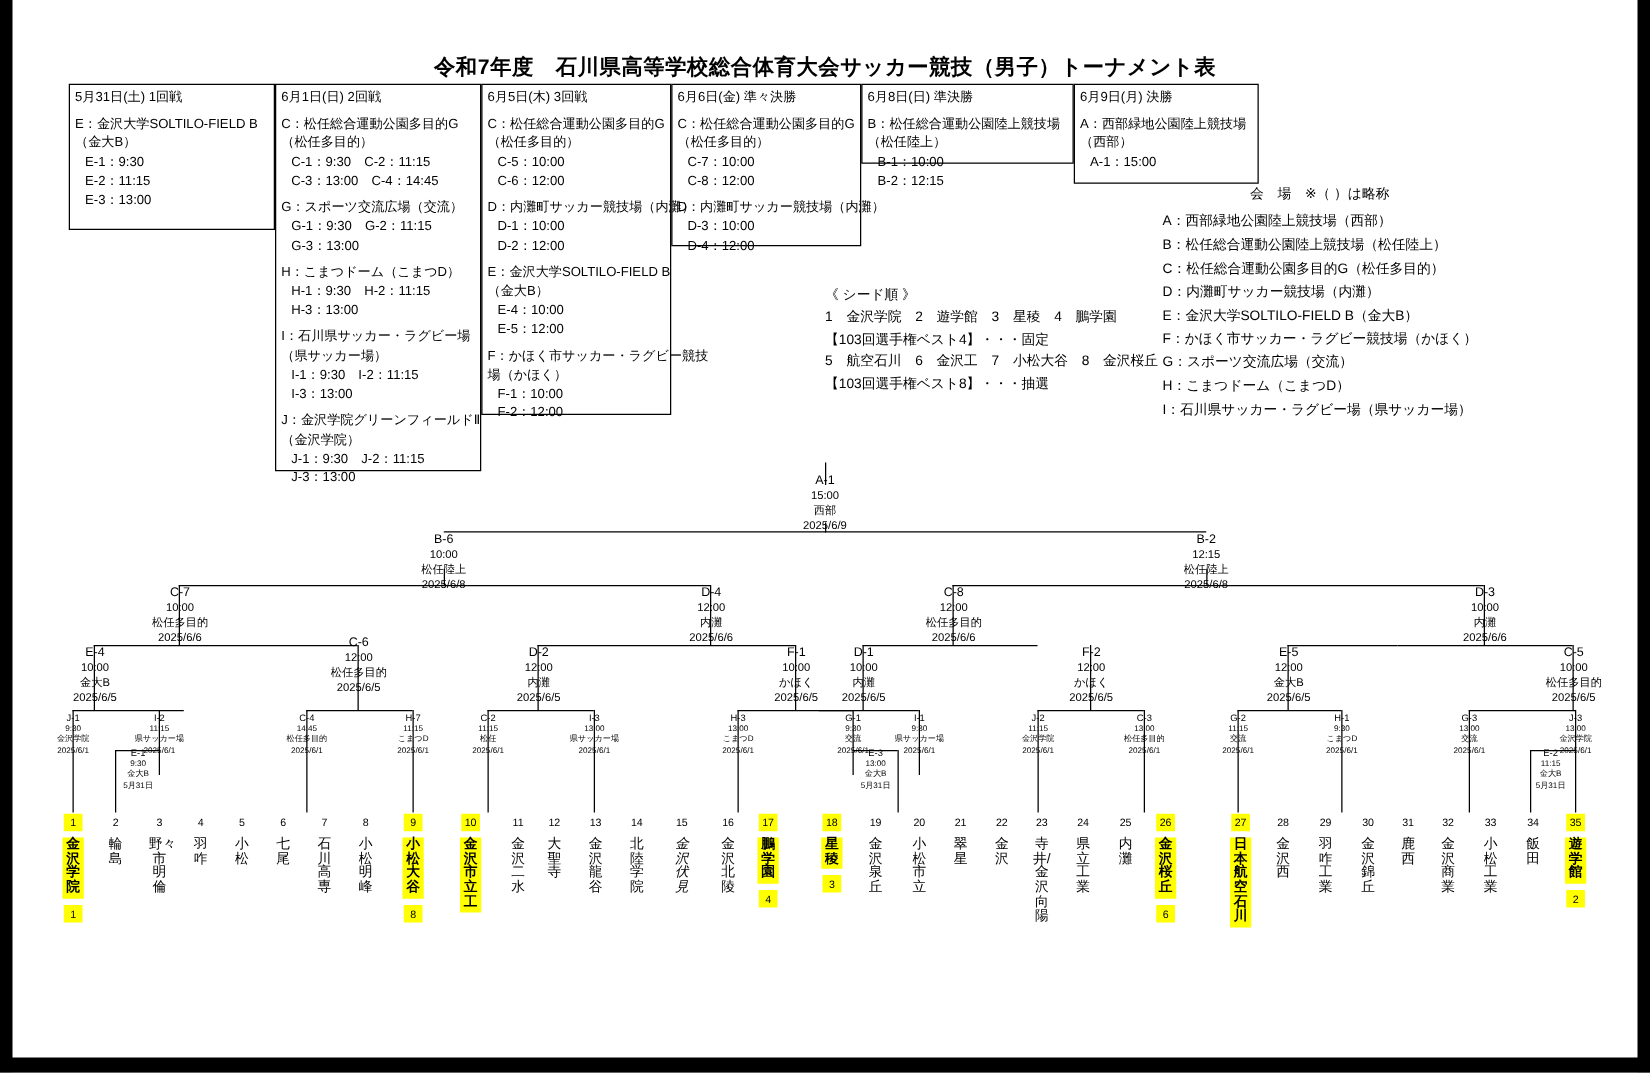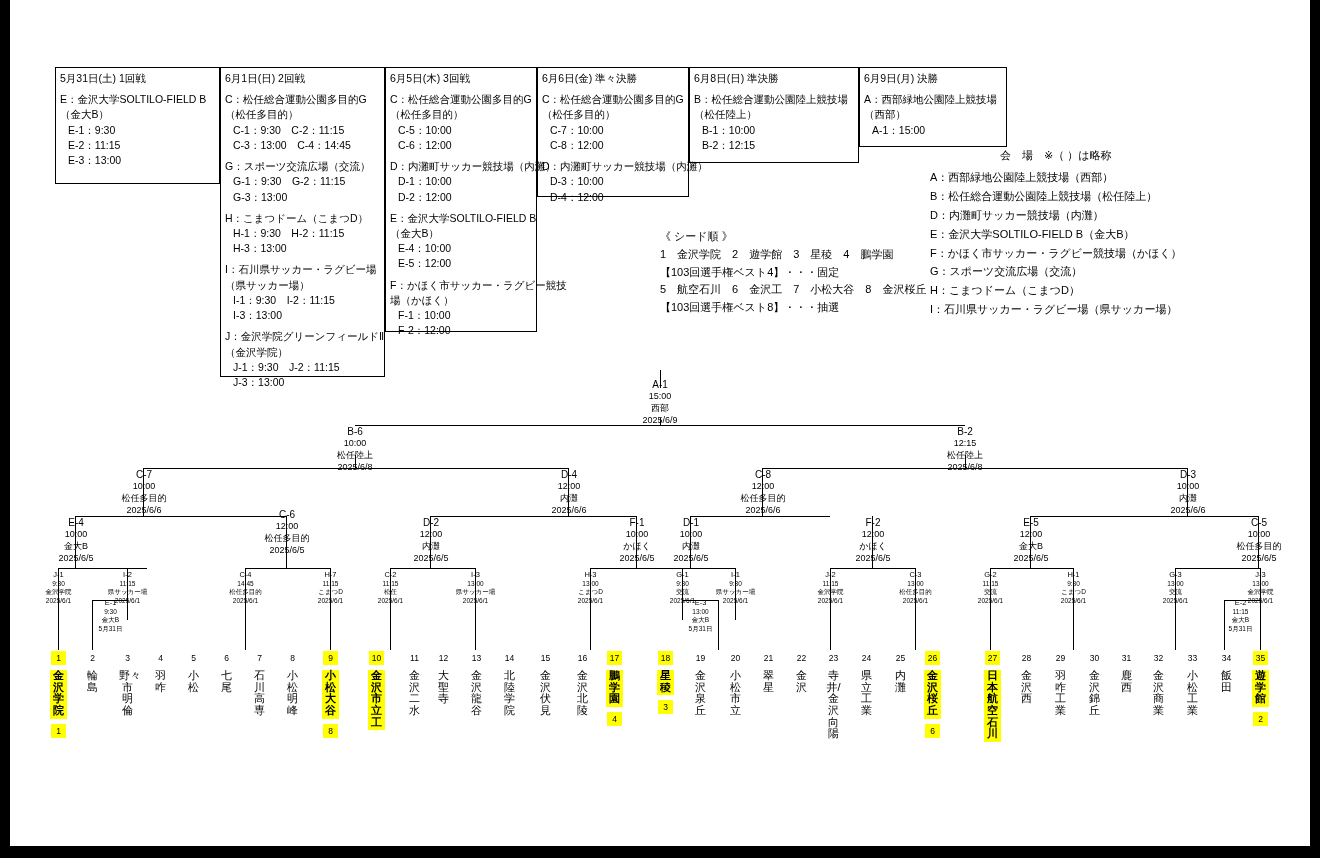--- a/index.html
+++ b/index.html
@@ -35,20 +35,21 @@
   .teamname.b{font-weight:bold;}
 </style>
 </head>
 <body>
 
 <div id="page">
   <div class="bar-left"></div>
   <div class="bar-right"></div>
   <div class="bar-bottom"></div>
 
+  <div id="title">令和7年度　石川県高等学校総合体育大会サッカー競技（男子）トーナメント表</div>
 
   <div class="sched" style="left:55px;top:67px;width:165px;height:117px;">
     <div class="hd">5月31日(土)  1回戦</div>
     <div class="blk">
       <div class="ln">E：金沢大学SOLTILO-FIELD B</div>
       <div class="ln">（金大B）</div>
       <div class="ln" style="padding-left:8px">E-1：9:30</div>
       <div class="ln" style="padding-left:8px">E-2：11:15</div>
       <div class="ln" style="padding-left:8px">E-3：13:00</div>
     </div>
@@ -121,21 +122,21 @@
       <div class="ln" style="padding-left:8px">C-7：10:00</div>
       <div class="ln" style="padding-left:8px">C-8：12:00</div>
     </div>
     <div class="blk">
       <div class="ln">D：内灘町サッカー競技場（内灘）</div>
       <div class="ln" style="padding-left:8px">D-3：10:00</div>
       <div class="ln" style="padding-left:8px">D-4：12:00</div>
     </div>
   </div>
 
-  <div class="sched" style="left:689px;top:67px;width:170px;height:96px;">
+  <div class="sched" style="left:689px;top:67px;width:170px;height:64px;">
     <div class="hd">6月8日(日)  準決勝</div>
     <div class="blk">
       <div class="ln">B：松任総合運動公園陸上競技場</div>
       <div class="ln">（松任陸上）</div>
       <div class="ln" style="padding-left:8px">B-1：10:00</div>
       <div class="ln" style="padding-left:8px">B-2：12:15</div>
     </div>
   </div>
 
   <div class="sched" style="left:859px;top:67px;width:148px;height:80px;">
@@ -144,20 +145,21 @@
       <div class="ln">A：西部緑地公園陸上競技場</div>
       <div class="ln">（西部）</div>
       <div class="ln" style="padding-left:8px">A-1：15:00</div>
     </div>
   </div>
 
   <div class="venue" style="left:930px;top:146px;">
     <div class="vh" style="padding-left:70px">会　場　※（ ）は略称</div>
     <div>A：西部緑地公園陸上競技場（西部）</div>
     <div>B：松任総合運動公園陸上競技場（松任陸上）</div>
+    <div>C：松任総合運動公園多目的G（松任多目的）</div>
     <div>D：内灘町サッカー競技場（内灘）</div>
     <div>E：金沢大学SOLTILO-FIELD B（金大B）</div>
     <div>F：かほく市サッカー・ラグビー競技場（かほく）</div>
     <div>G：スポーツ交流広場（交流）</div>
     <div>H：こまつドーム（こまつD）</div>
     <div>I：石川県サッカー・ラグビー場（県サッカー場）</div>
   </div>
 
   <div class="seed" style="left:660px;top:228px;">
     <div>《 シード順 》</div>
@@ -476,21 +478,21 @@
       <div class="teamname b" style="left: 368px; top: 670px; background: rgb(255, 255, 0); padding-bottom: 2px;">金沢市立工</div>
       <div class="seatbox" style="left: 407px; top: 651px;">11</div>
       <div class="teamname" style="left: 406px; top: 670px;">金沢二水</div>
       <div class="seatbox" style="left: 436px; top: 651px;">12</div>
       <div class="teamname" style="left: 435px; top: 670px;">大聖寺</div>
       <div class="seatbox" style="left: 469px; top: 651px;">13</div>
       <div class="teamname" style="left: 468px; top: 670px;">金沢龍谷</div>
       <div class="seatbox" style="left: 502px; top: 651px;">14</div>
       <div class="teamname" style="left: 501px; top: 670px;">北陸学院</div>
       <div class="seatbox" style="left: 538px; top: 651px;">15</div>
-      <div class="teamname" style="left: 537px; top: 670px;">金沢伏見</div>
+      <div class="teamname" style="left: 537px; top: 670px; font-style: italic;">金沢伏見</div>
       <div class="seatbox" style="left: 575px; top: 651px;">16</div>
       <div class="teamname" style="left: 574px; top: 670px;">金沢北陵</div>
       <div class="seatbox hl" style="left: 607px; top: 651px;">17</div>
       <div class="teamname b" style="left: 606px; top: 670px; background: rgb(255, 255, 0); padding-bottom: 2px;">鵬学園</div>
       <div class="seatbox hl" style="left: 607px; top: 712px;">4</div>
       <div class="seatbox hl" style="left: 658px; top: 651px;">18</div>
       <div class="teamname b" style="left: 657px; top: 670px; background: rgb(255, 255, 0); padding-bottom: 2px;">星稜</div>
       <div class="seatbox hl" style="left: 658px; top: 700px;">3</div>
       <div class="seatbox" style="left: 693px; top: 651px;">19</div>
       <div class="teamname" style="left: 692px; top: 670px;">金沢泉丘</div>

